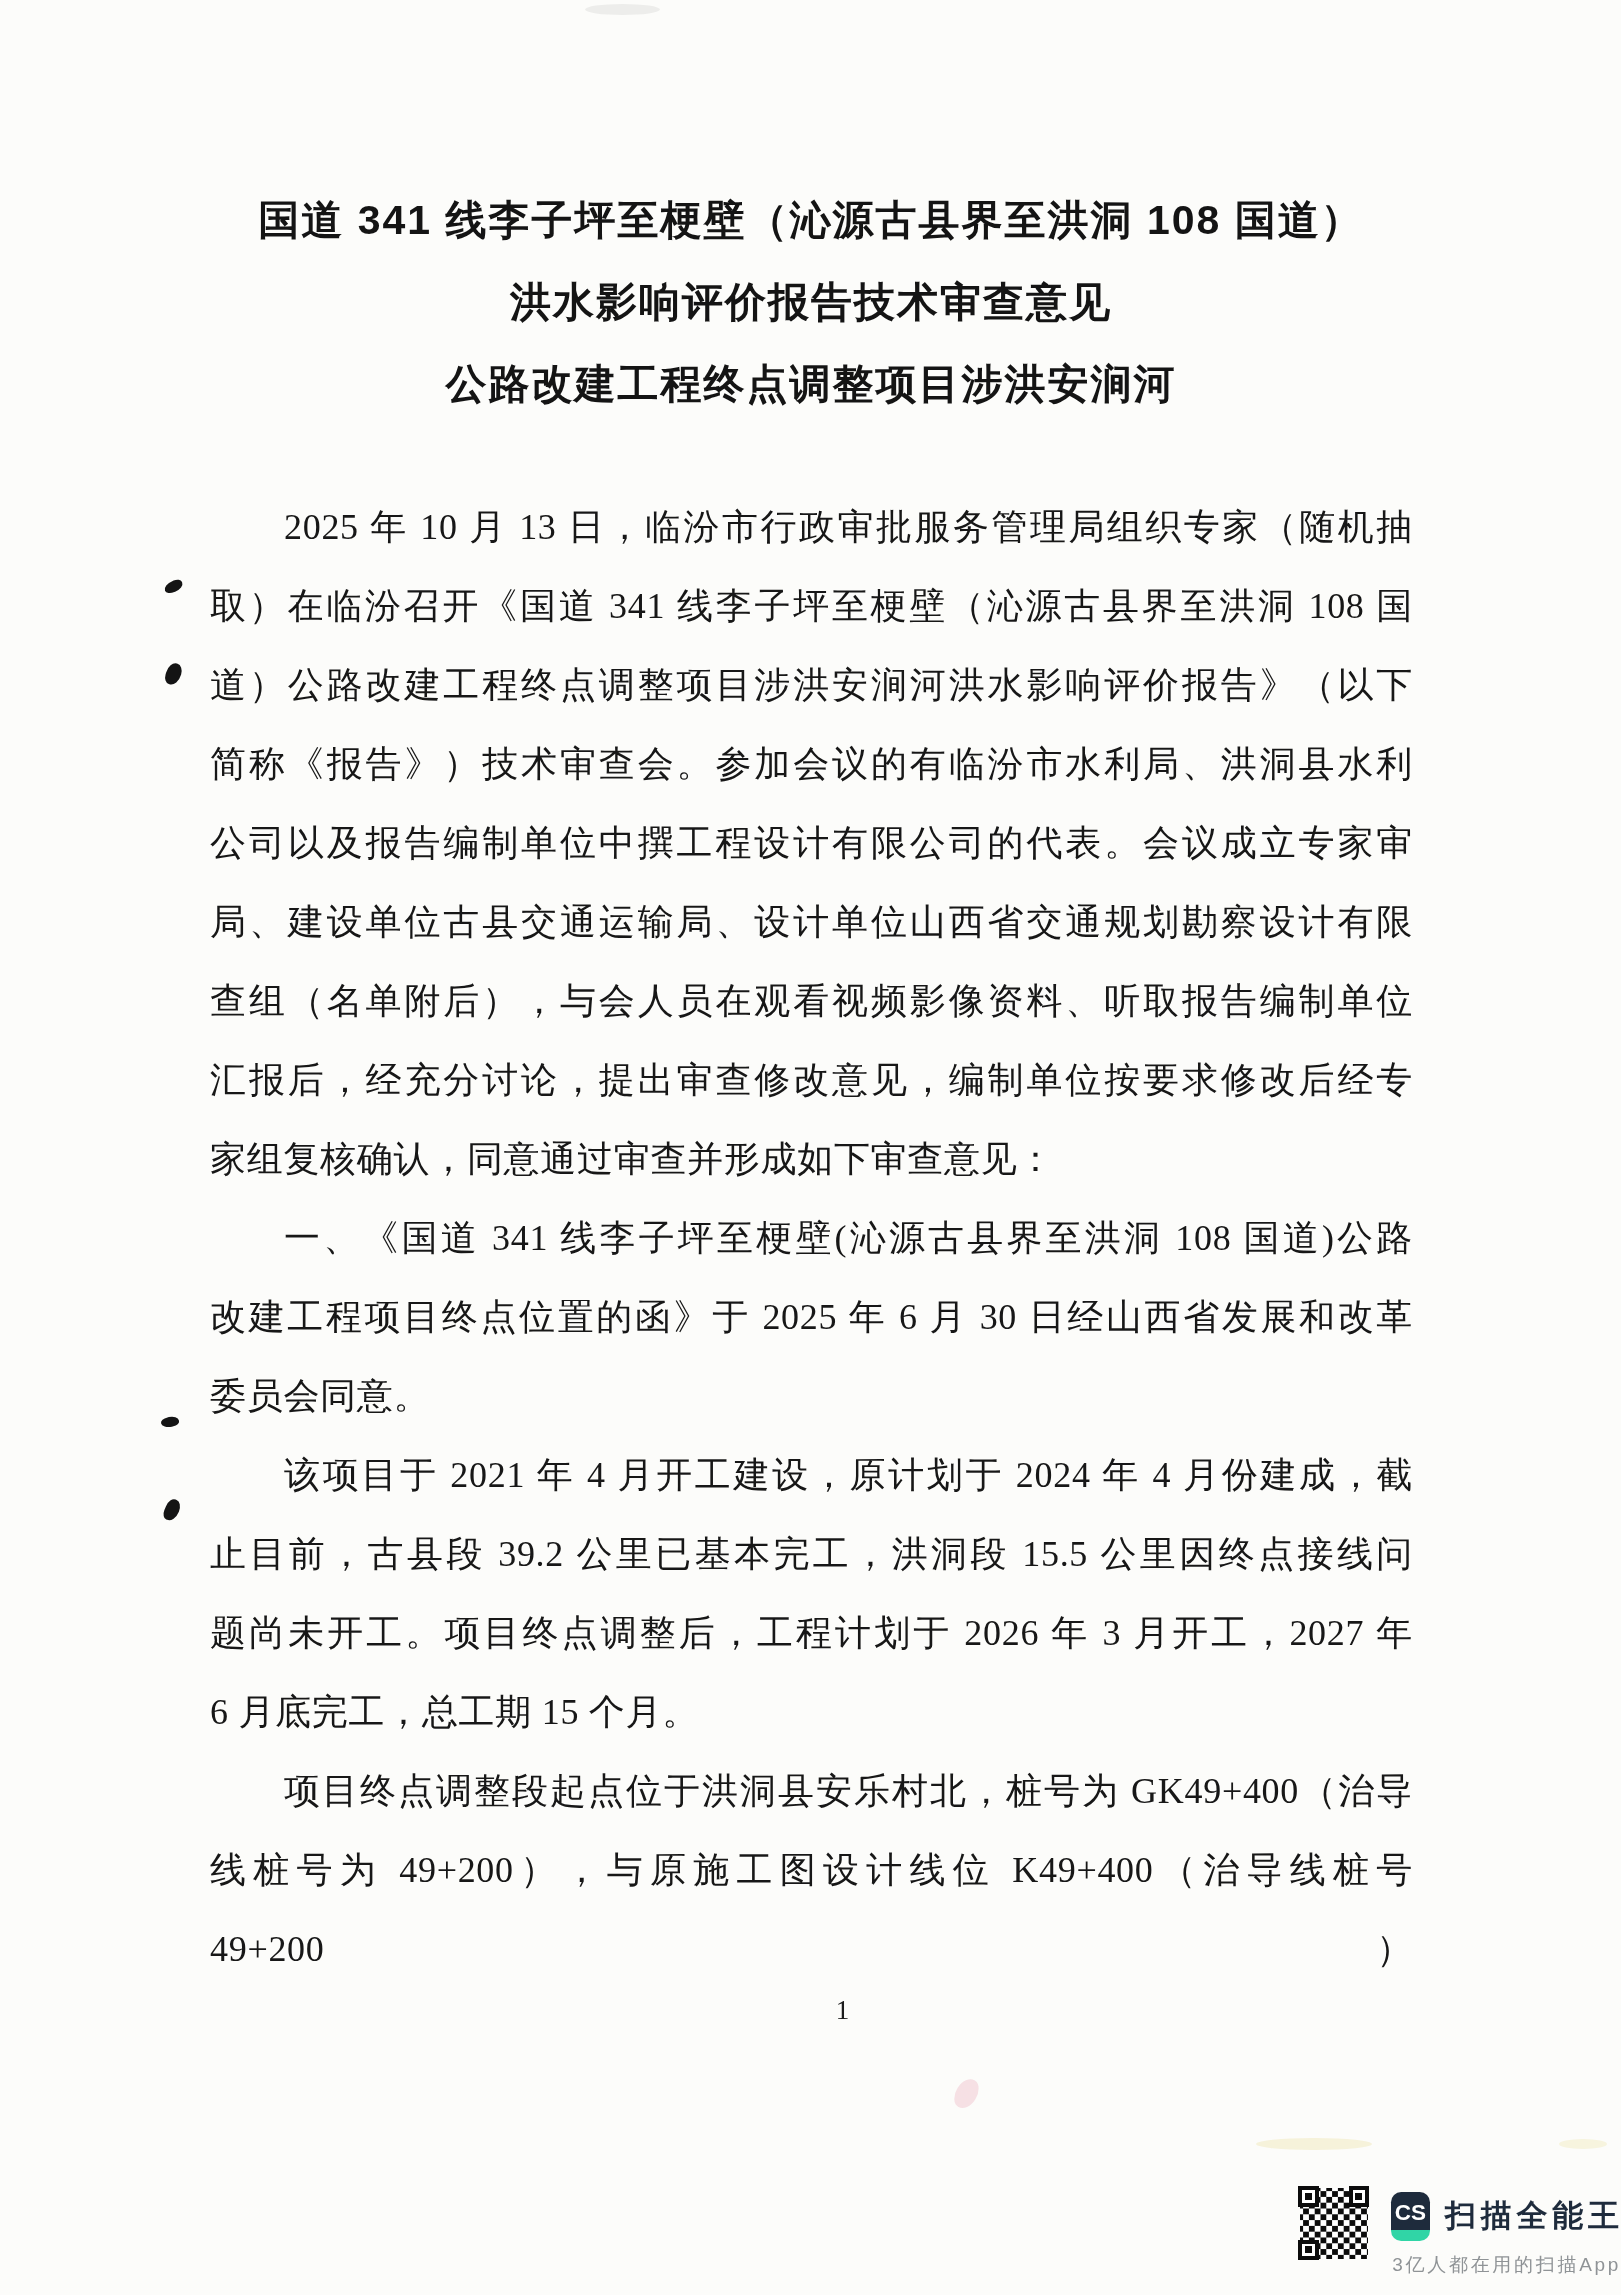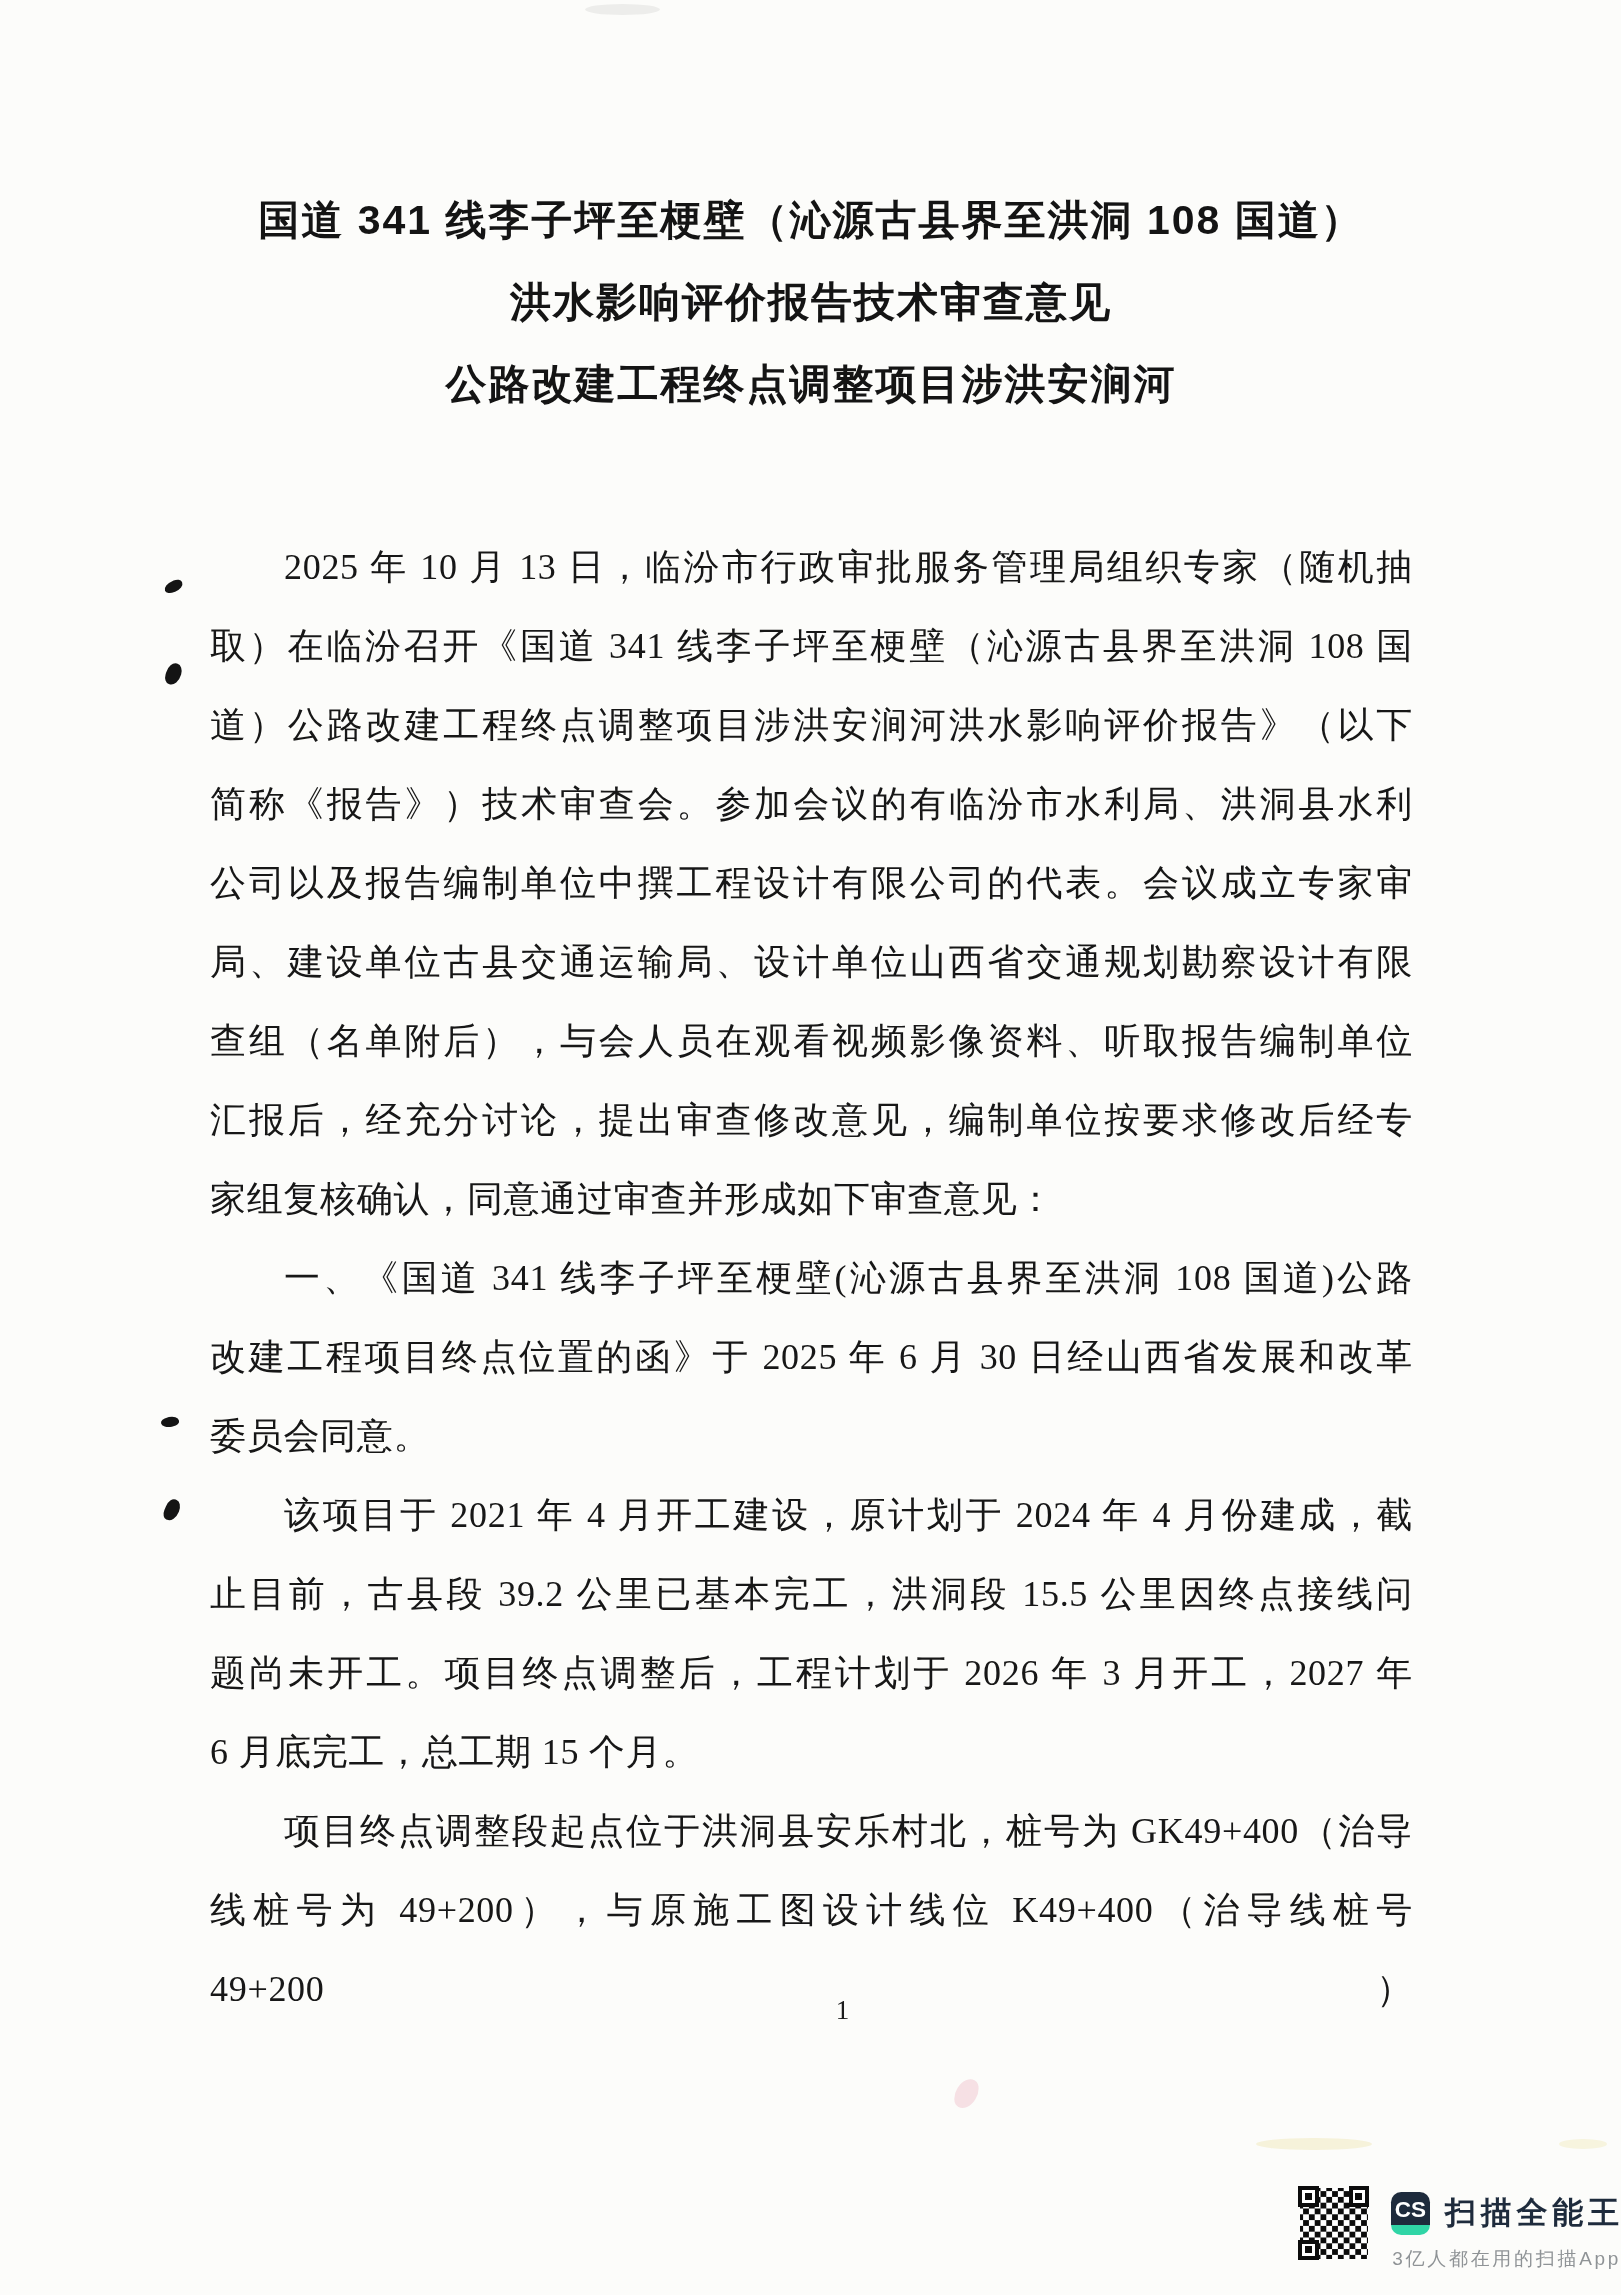--- a/index.html
+++ b/index.html
@@ -26,21 +26,21 @@
     font-weight: bold;
     font-size: 41px;
     line-height: 82px;
     letter-spacing: 2px;
     color: #141414;
   }
 
   
   .doc-body {
     position: absolute;
-    top: 528px;
+    top: 488px;
     left: 210px;
     width: 1203px;
     font-size: 36px;
     line-height: 79px;
     color: #171717;
   }
   .bline {
     height: 79px;
     text-align: justify;
     text-align-last: justify;
@@ -107,21 +107,21 @@
     background: #0c0c0c;
   }
   .qr .f-tl { left: 1.4px;  top: 1.4px; }
   .qr .f-tr { right: 1.4px; top: 1.4px; }
   .qr .f-bl { left: 1.4px;  bottom: 1.4px; }
 
   .cs-block { display: flex; flex-direction: column; }
   .cs-row { display: flex; align-items: center; margin-top: 6.8px; }
   .cs-icon {
     width: 39px;
-    height: 43px;
+    height: 49px;
     border-radius: 10.2px;
     background: linear-gradient(to bottom,
       var(--brand_navy, #1e2b3c) 0%, var(--brand_navy, #1e2b3c) 77%,
       var(--brand_teal, #30d5a6) 77%, var(--brand_teal, #30d5a6) 100%);
     color: #ffffff;
     font-family: "Liberation Sans", sans-serif;
     font-weight: bold;
     font-size: 22.5px;
     display: flex;
     align-items: center;

